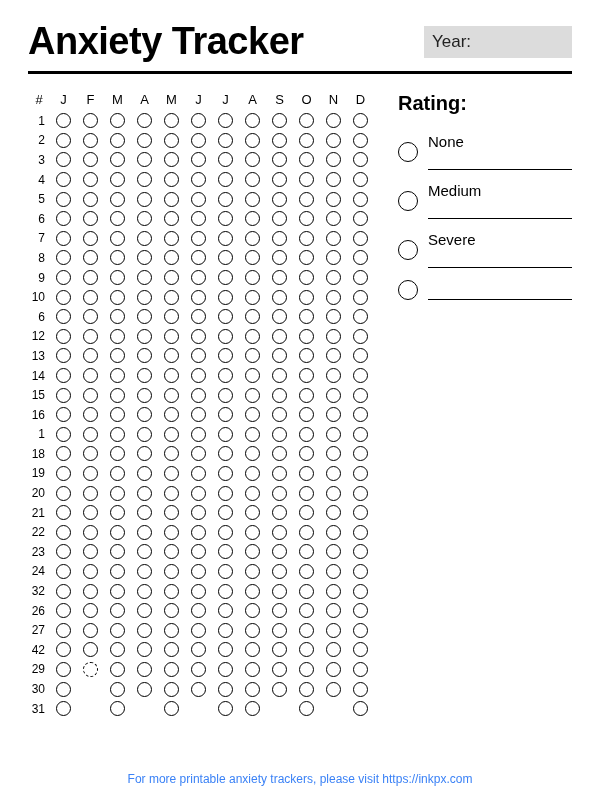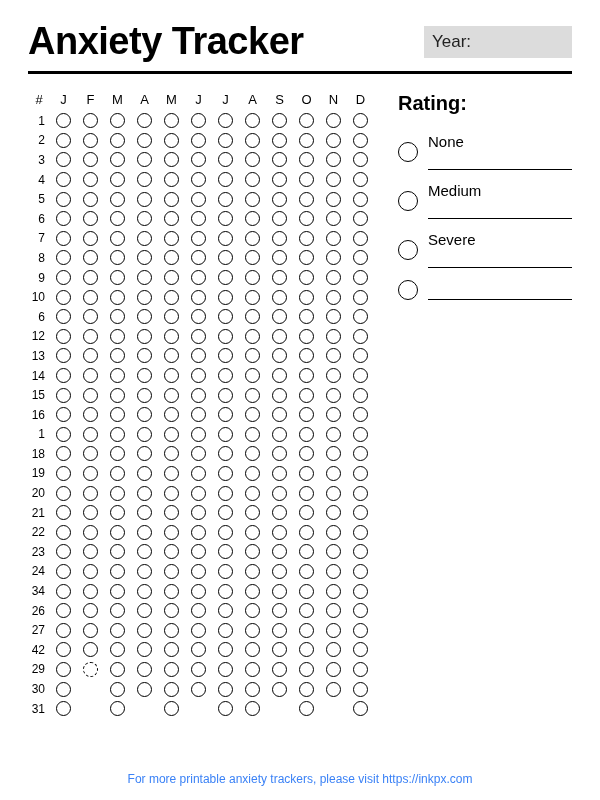--- a/index.html
+++ b/index.html
@@ -1078,21 +1078,21 @@
             <div class="circle"></div>
           </div>
           <div class="cell">
             <div class="circle"></div>
           </div>
           <div class="cell">
             <div class="circle"></div>
           </div>
         </div>
         <div class="grid-row">
-          <div class="row-num">34</div>
+          <div class="row-num">32</div>
           <div class="cell">
             <div class="circle"></div>
           </div>
           <div class="cell">
             <div class="circle"></div>
           </div>
           <div class="cell">
             <div class="circle"></div>
           </div>
           <div class="cell">

